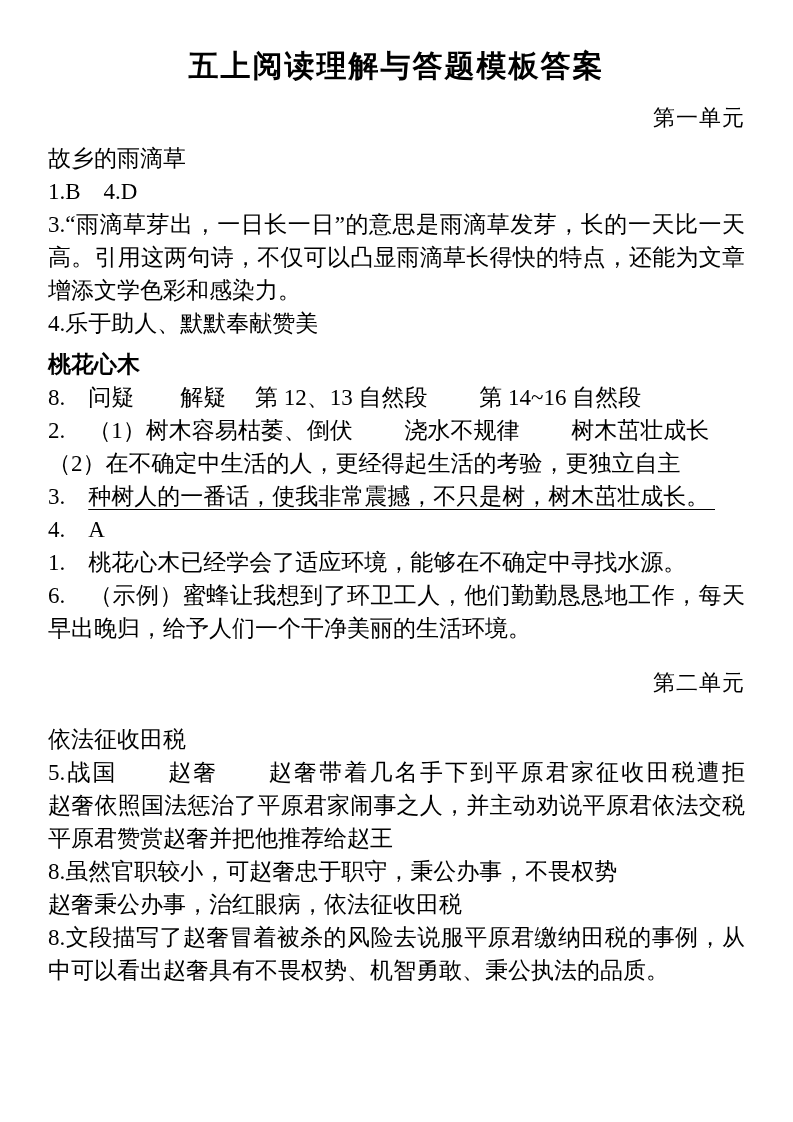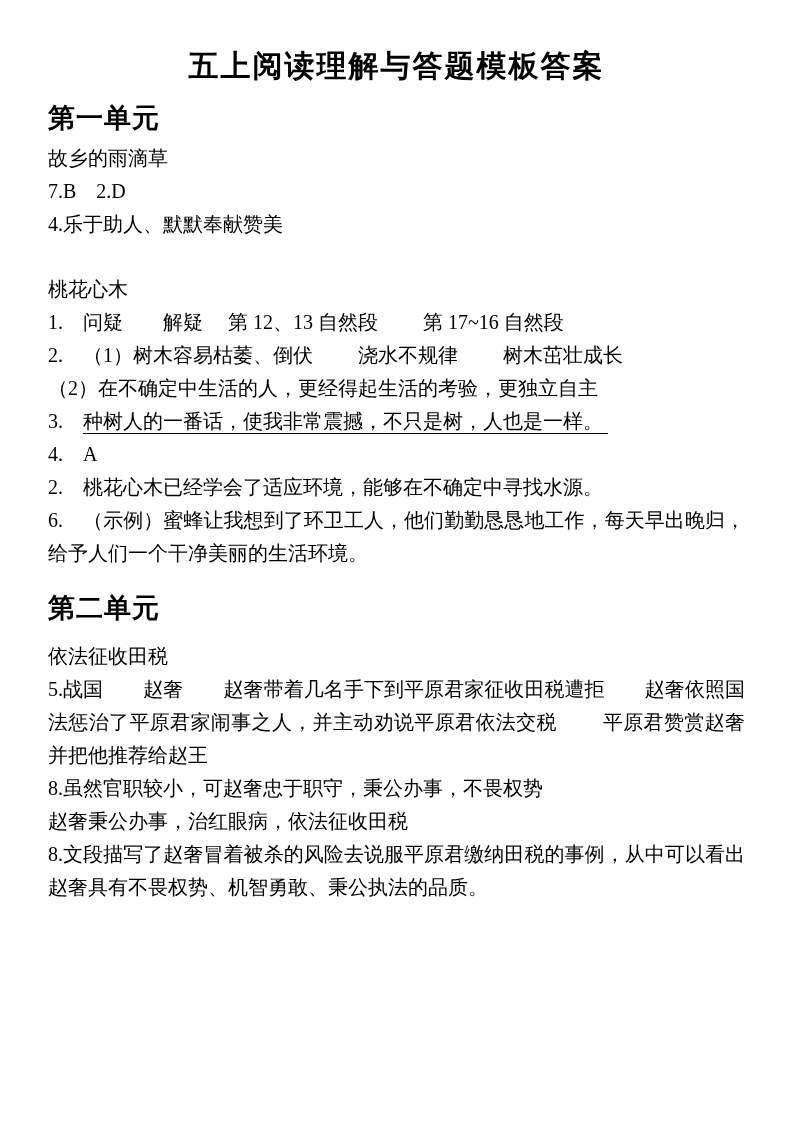--- a/index.html
+++ b/index.html
@@ -25,66 +25,68 @@
     margin: 0;
     font-size: 30px;
     line-height: 40px;
     font-weight: bold;
     text-align: center;
     letter-spacing: 2px;
     white-space: pre-wrap;
   }
   .unit-heading {
     margin: 12px 0 4px 0;
-    font-size: 27px;
+    font-size: 22px;
     line-height: 40px;
-    font-weight: bold;
-    text-align: left;
+    font-weight: normal;
+    text-align: right;
     letter-spacing: 1px;
     white-space: pre-wrap;
   }
   .answer-line + .unit-heading {
     margin-top: 18px;
-    margin-bottom: 12px;
+    margin-bottom: 20px;
   }
   .article-title, .answer-line {
     margin: 0;
-    font-size: 20px;
+    font-size: 23px;
     line-height: 33px;
     font-weight: normal;
     white-space: pre-wrap;
     text-align: justify;
     word-break: break-all;
   }
   .answer-line + .article-title {
-    margin-top: 32px;
+    margin-top: 8px;
+    font-weight: bold;
   }
   .underlined {
     text-decoration: underline;
     text-underline-offset: 5px;
     text-decoration-thickness: 1px;
   }
 </style>
 </head>
 <body>
 
 <div class="page">
   <h1 class="doc-title">五上阅读理解与答题模板答案</h1>
   <main id="doc-main">
       <h2 class="unit-heading">第一单元</h2>
       <p class="article-title">故乡的雨滴草</p>
-      <p class="answer-line">7.B　2.D</p>
+      <p class="answer-line">1.B　4.D</p>
+      <p class="answer-line">3.“雨滴草芽出，一日长一日”的意思是雨滴草发芽，长的一天比一天高。引用这两句诗，不仅可以凸显雨滴草长得快的特点，还能为文章增添文学色彩和感染力。</p>
       <p class="answer-line">4.乐于助人、默默奉献赞美</p>
       <p class="article-title">桃花心木</p>
-      <p class="answer-line">1.　问疑　　解疑　 第 12、13 自然段　　 第 17~16 自然段</p>
+      <p class="answer-line">8.　问疑　　解疑　 第 12、13 自然段　　 第 14~16 自然段</p>
       <p class="answer-line">2.　（1）树木容易枯萎、倒伏　　 浇水不规律　　 树木茁壮成长</p>
       <p class="answer-line">（2）在不确定中生活的人，更经得起生活的考验，更独立自主</p>
-      <p class="answer-line"><span>3.　</span><span class="underlined">种树人的一番话，使我非常震撼，不只是树，人也是一样。 </span></p>
+      <p class="answer-line"><span>3.　</span><span class="underlined">种树人的一番话，使我非常震撼，不只是树，树木茁壮成长。 </span></p>
       <p class="answer-line">4.　A</p>
-      <p class="answer-line">2.　桃花心木已经学会了适应环境，能够在不确定中寻找水源。</p>
+      <p class="answer-line">1.　桃花心木已经学会了适应环境，能够在不确定中寻找水源。</p>
       <p class="answer-line">6.　（示例）蜜蜂让我想到了环卫工人，他们勤勤恳恳地工作，每天早出晚归，给予人们一个干净美丽的生活环境。</p>
       <h2 class="unit-heading">第二单元</h2>
       <p class="article-title">依法征收田税</p>
       <p class="answer-line">5.战国　　赵奢　　赵奢带着几名手下到平原君家征收田税遭拒　　赵奢依照国法惩治了平原君家闹事之人，并主动劝说平原君依法交税　　 平原君赞赏赵奢并把他推荐给赵王</p>
       <p class="answer-line">8.虽然官职较小，可赵奢忠于职守，秉公办事，不畏权势</p>
       <p class="answer-line">赵奢秉公办事，治红眼病，依法征收田税</p>
       <p class="answer-line">8.文段描写了赵奢冒着被杀的风险去说服平原君缴纳田税的事例，从中可以看出赵奢具有不畏权势、机智勇敢、秉公执法的品质。</p>
     </main>
 </div>
 

